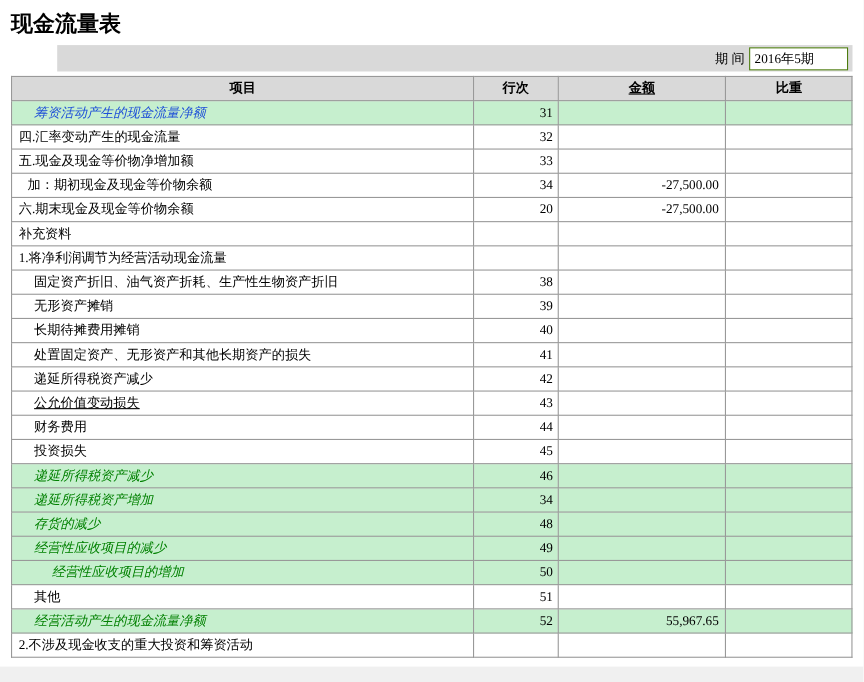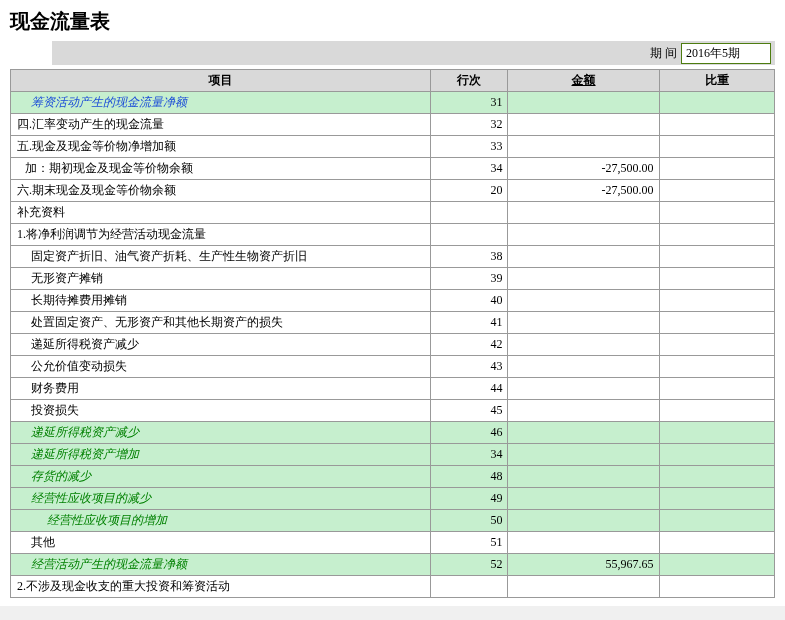--- a/index.html
+++ b/index.html
@@ -170,21 +170,21 @@
           <td class="money-col"></td>
           <td class="ratio-col"></td>
         </tr>
         <tr class="normal">
           <td class="item-col" style="padding-left: 20px;">递延所得税资产减少</td>
           <td class="num-col">42</td>
           <td class="money-col"></td>
           <td class="ratio-col"></td>
         </tr>
         <tr class="normal">
-          <td class="item-col" style="padding-left: 20px;">公允价值变动损失</td>
+          <td class="item-col" style="padding-left: 20px; text-decoration: underline;">公允价值变动损失</td>
           <td class="num-col">43</td>
           <td class="money-col"></td>
           <td class="ratio-col"></td>
         </tr>
         <tr class="normal">
           <td class="item-col" style="padding-left: 20px;">财务费用</td>
           <td class="num-col">44</td>
           <td class="money-col"></td>
           <td class="ratio-col"></td>
         </tr>

